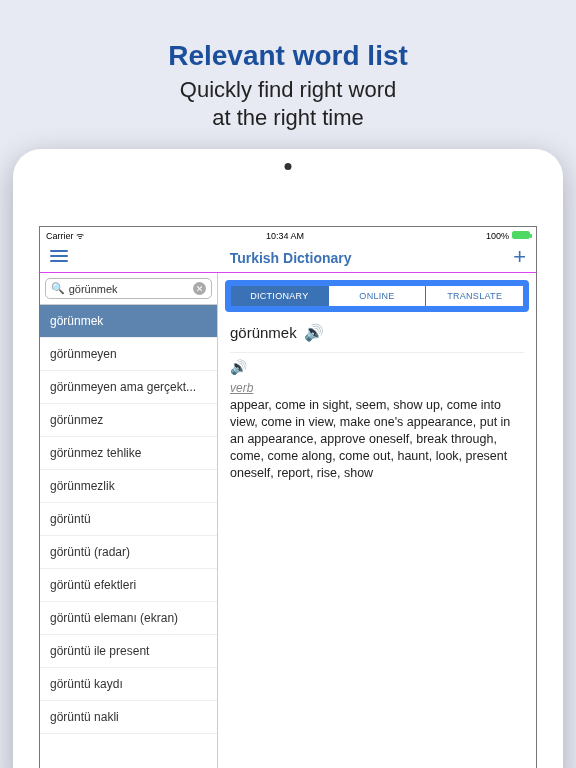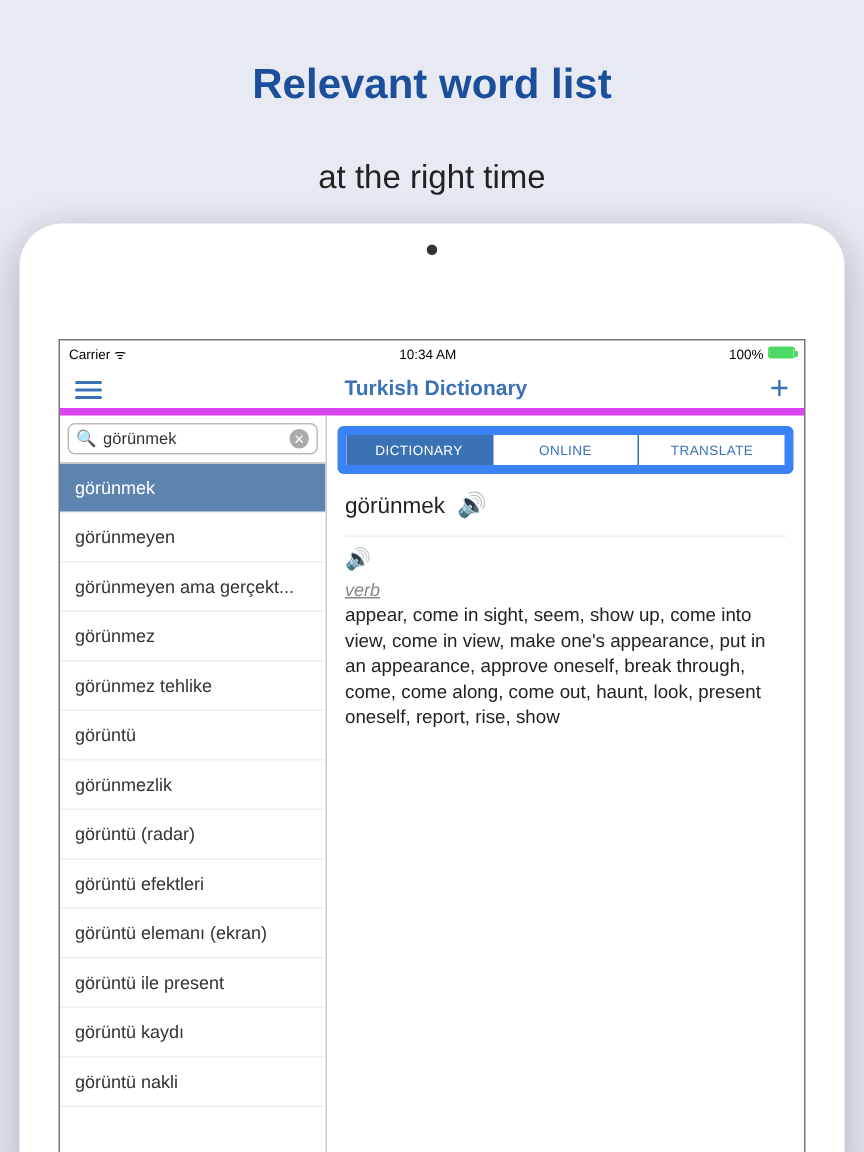--- a/index.html
+++ b/index.html
@@ -10,21 +10,21 @@
   .device {
     margin: 0 auto; width: 550px; background: #fff; border-radius: 28px 28px 0 0;
     box-shadow: 0 8px 30px rgba(0,0,0,.25); padding: 32px 26px 0; position: relative;
   }
   .camera { width:7px; height:7px; border-radius:50%; background:#333; position:absolute; top:14px; left:50%; transform:translateX(-50%);}
   .screen { background:#fff; border:1px solid #777; border-bottom:none; height: 560px; overflow:hidden;margin-top:45px; }
   .statusbar { display:flex; justify-content:space-between; align-items:center; font-size:9px; padding:2px 6px; color:#000;}
   .statusbar .right { display:flex; align-items:flex-start; gap:3px;}
   .battery { width:18px; height:8px; border:1px solid #4cd964; border-radius:2px; position:relative; background:linear-gradient(to right,#4cd964 100%,transparent 0);}
   .battery::after{content:"";position:absolute;right:-3px;top:2px;width:2px;height:4px;background:#4cd964;border-radius:0 1px 1px 0;}
-  .navbar { display:flex; justify-content:space-between; align-items:flex-end; padding:6px 10px; border-bottom:5px solid #d946ef;}
+  .navbar { display:flex; justify-content:space-between; align-items:flex-start; padding:6px 10px; border-bottom:1px solid #d946ef;}
   .navbar .title{ color:#3b72b5; font-weight:600; font-size:14px;}
   .hamburger { width:18px; height:12px; display:flex; flex-direction:column; justify-content:space-between;}
   .hamburger span{height:2px;background:#3b72b5;border-radius:1px;}
   .plus { color:#3b72b5; font-size:22px; font-weight:300; line-height:14px;}
   .content { display:flex; height: calc(100% - 48px); }
   .sidebar { width: 178px; border-right:1px solid #ccc; display:flex; flex-direction:column;}
   .searchwrap{ padding:5px; border-bottom:1px solid #ccc;}
   .searchbox { display:flex; align-items:center; background:#fff; border:1px solid #bbb; border-radius:5px; padding:3px 5px; gap:4px;}
   .searchbox input{ border:none; outline:none; flex:1; font-size:11px; color:#333; width: 100%;}
   .mag { color:#999; font-size:11px;}
@@ -43,21 +43,21 @@
   .pos { color:#888; font-style:italic; text-decoration:underline; font-size:12px; display:block; margin:6px 0 2px;}
   .defs { line-height:1.35; }
   .sep { height:1px; background:#eee; margin: 0 0 6px;}
 </style>
 </head>
 <body>
 
 <div class="promo">
   <h1>Relevant word list</h1>
   <p>
-    <br>
+    <span>Quickly find right word</span><br>
     <span>at the right time</span>
   </p>
 </div>
 
 <div class="device">
   <div class="camera"></div>
   <div class="screen">
 
     <div class="statusbar">
       <span><span>Carrier</span> <span>ᯤ</span></span>
@@ -86,22 +86,22 @@
             <input value="görünmek" style="">
             <span class="clear">✕</span>
           </div>
         </div>
         <div class="wordlist" id="wordlist">
             <div class="item selected">görünmek</div>
             <div class="item">görünmeyen</div>
             <div class="item">görünmeyen ama gerçekt...</div>
             <div class="item">görünmez</div>
             <div class="item">görünmez tehlike</div>
+            <div class="item">görünmezlik</div>
             <div class="item">görüntü</div>
-            <div class="item">görünmezlik</div>
             <div class="item">görüntü (radar)</div>
             <div class="item">görüntü efektleri</div>
             <div class="item">görüntü elemanı (ekran)</div>
             <div class="item">görüntü ile present</div>
             <div class="item">görüntü kaydı</div>
             <div class="item">görüntü nakli</div>
           </div>
       </div>
 
       <div class="main">

